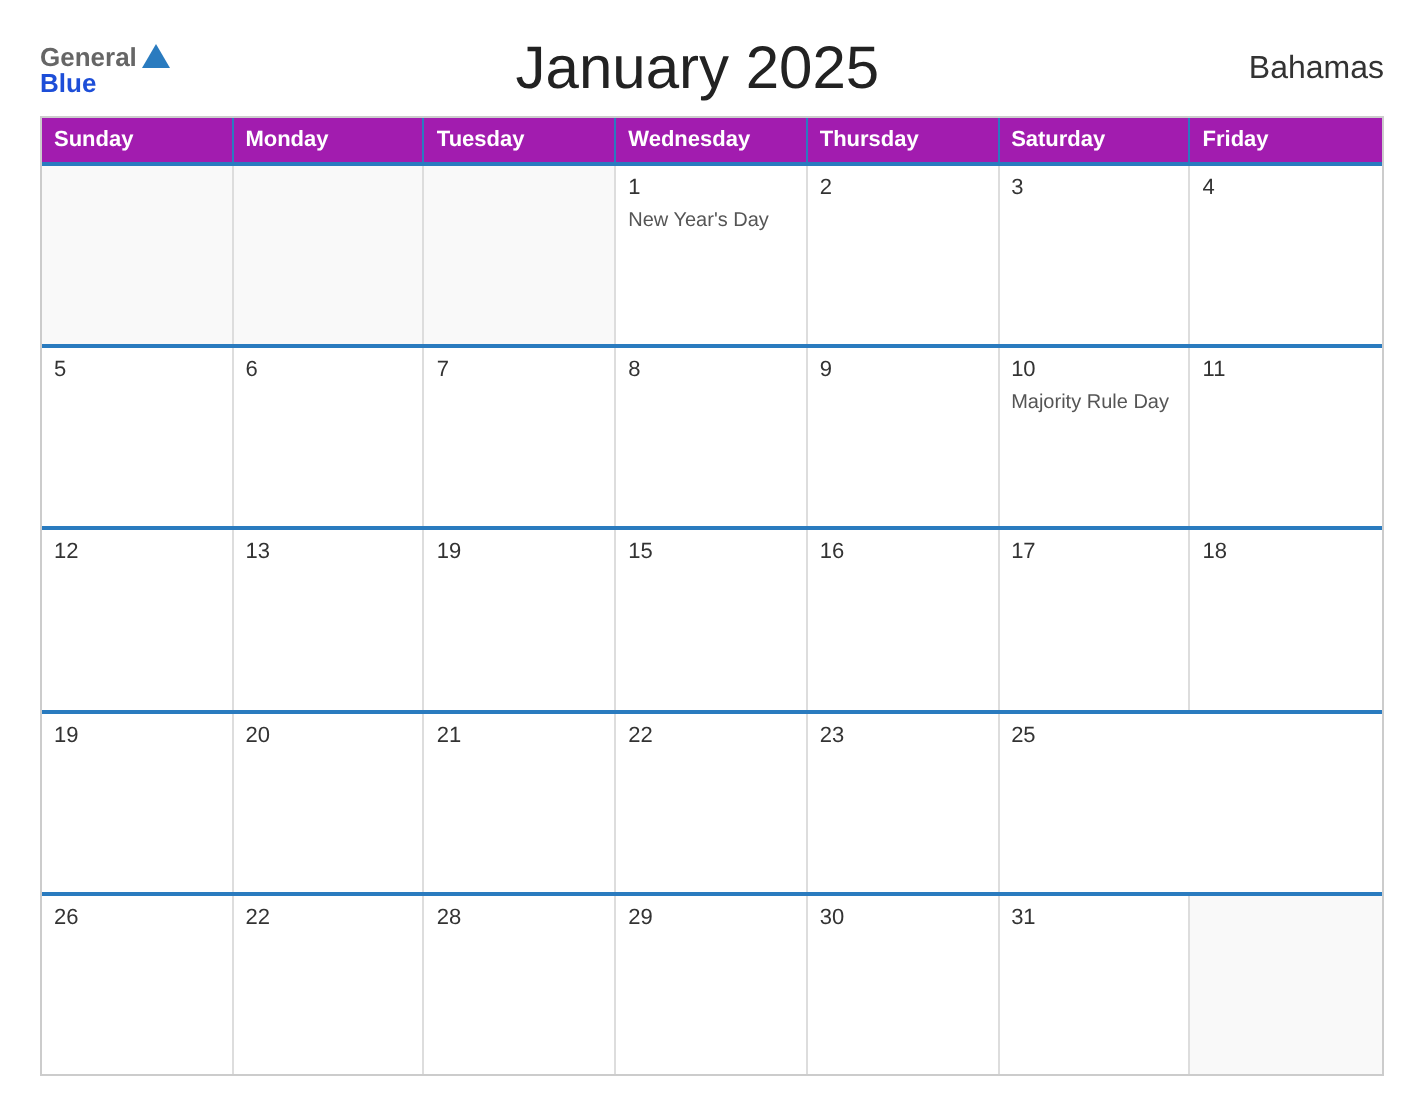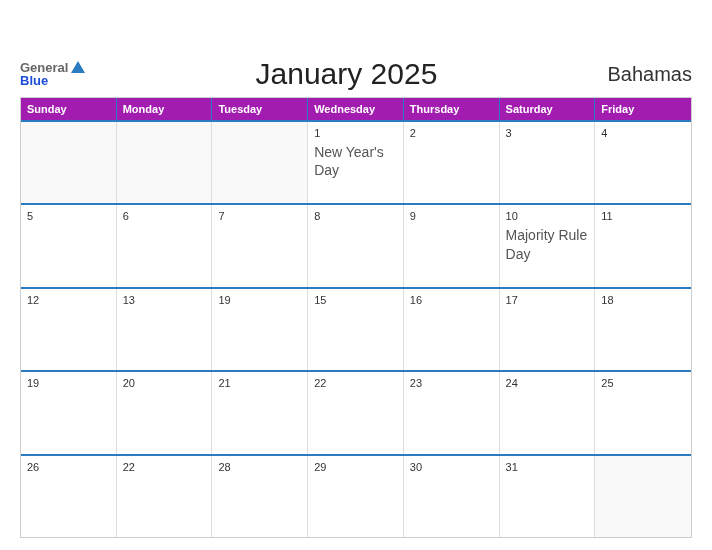--- a/index.html
+++ b/index.html
@@ -15,21 +15,20 @@
       height: 550px;
       background: #fff;
       padding: 18px 20px 12px 20px;
       display: flex;
       flex-direction: column;
     }
     .header {
       display: flex;
       align-items: center;
       margin-bottom: 6px;
-      margin-top: 39px;
     }
     .logo {
       display: flex;
       flex-direction: column;
       align-items: flex-start;
       line-height: 1;
     }
     .logo-triangle {
       display: inline-block;
       width: 0;
@@ -43,21 +42,21 @@
       top: -1px;
     }
     .month-title {
       font-size: 30px;
       font-weight: normal;
       color: #222;
       text-align: center;
       flex: 1;
     }
     .country {
-      font-size: 20px;
+      font-size: 16px;
       color: #333;
       min-width: 80px;
       text-align: right;
     }
     .calendar {
       flex: 1;
       border: 1px solid #ccc;
       display: flex;
       flex-direction: column;
     }
@@ -97,21 +96,21 @@
       min-height: 72px;
     }
     .cal-cell:last-child { border-right: none; }
     .cal-cell.empty { background: #f9f9f9; }
     .day-num {
       font-size: 11px;
       color: #333;
       margin-bottom: 2px;
     }
     .holiday {
-      font-size: 14px;
+      font-size: 10px;
       color: #555;
       line-height: 1.3;
       margin-top: 2px;
     }
     .logo-row {
       display: flex;
       align-items: center;
     }
     .logo-text-general {
       font-size: 13px;
@@ -227,23 +226,20 @@
           <div class="cal-cell">
             <span class="day-num">21</span>
           </div>
           <div class="cal-cell">
             <span class="day-num">22</span>
           </div>
           <div class="cal-cell">
             <span class="day-num">23</span>
           </div>
           <div class="cal-cell">
-            <span class="day-num">24</span>
-          </div>
-          <div class="cal-cell">
             <span class="day-num">25</span>
           </div>
         </div>
         <div class="cal-week">
           <div class="cal-cell">
             <span class="day-num">26</span>
           </div>
           <div class="cal-cell">
             <span class="day-num">22</span>
           </div>

